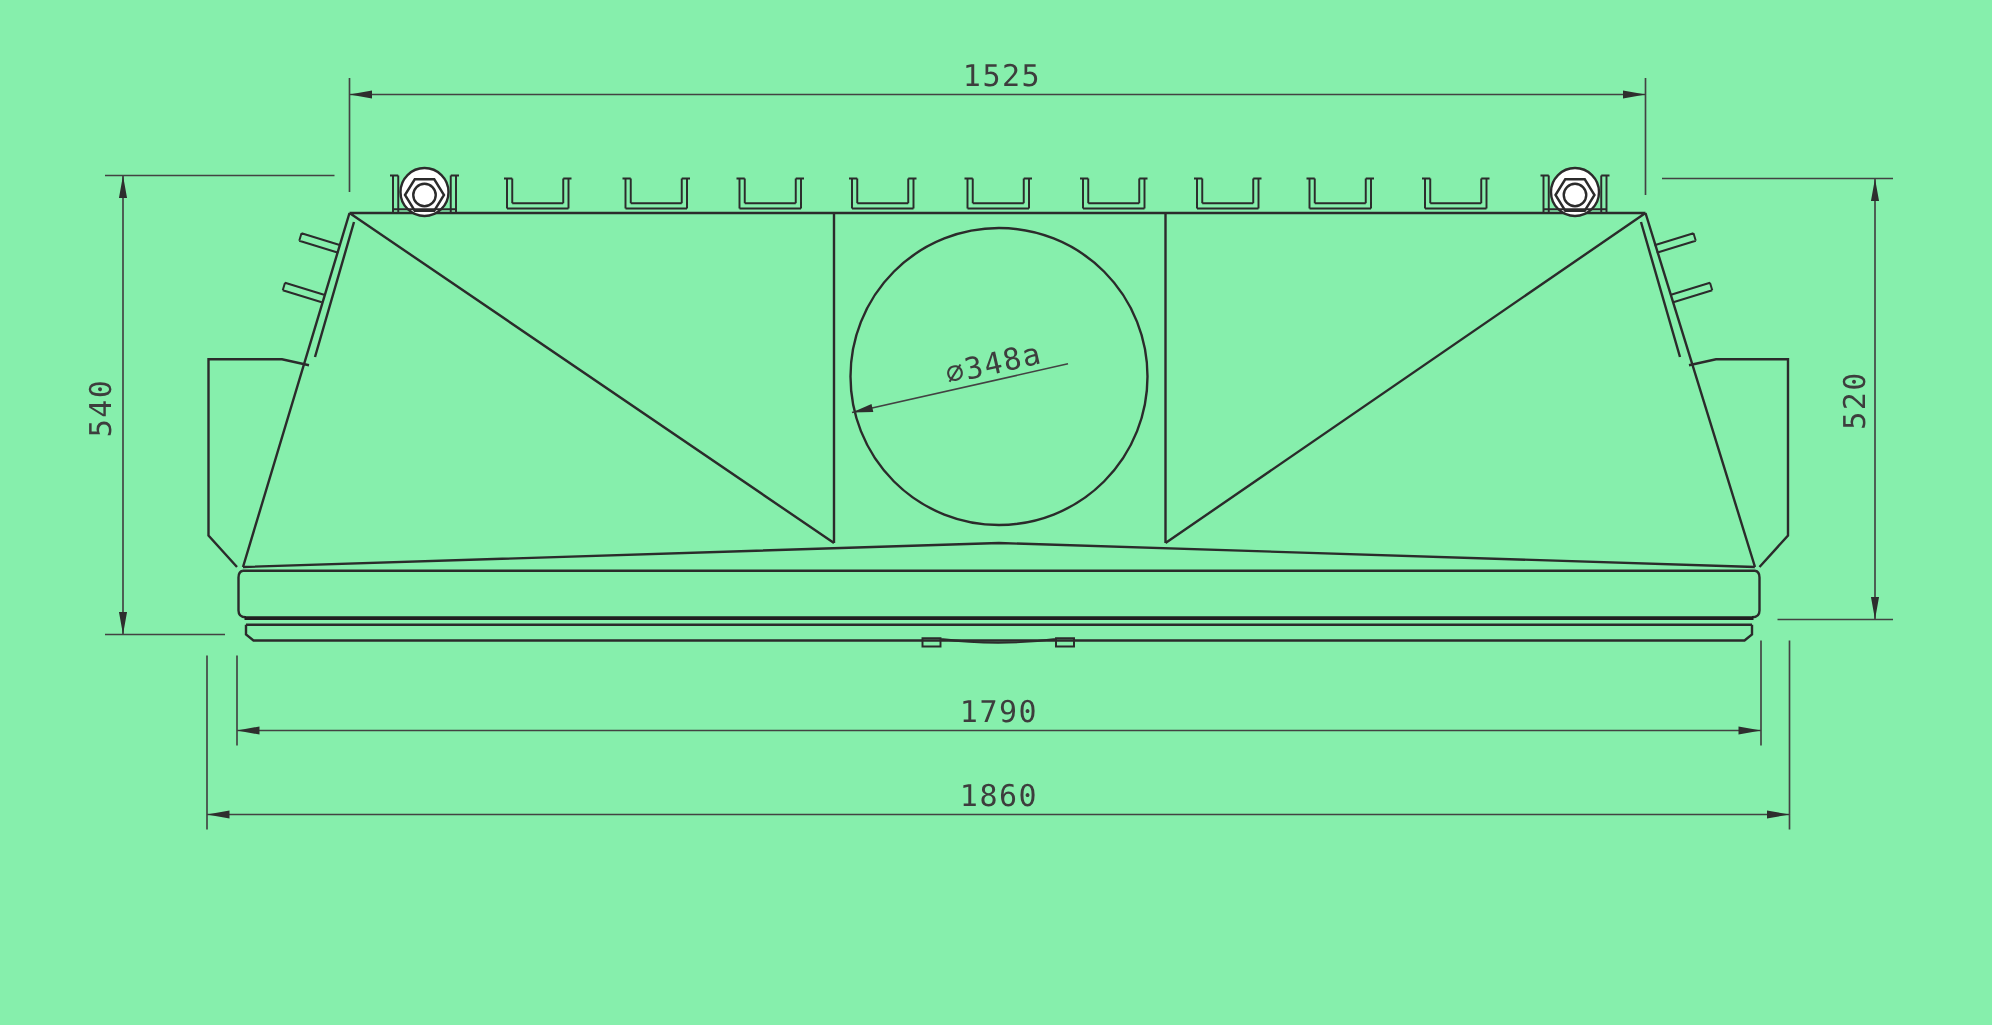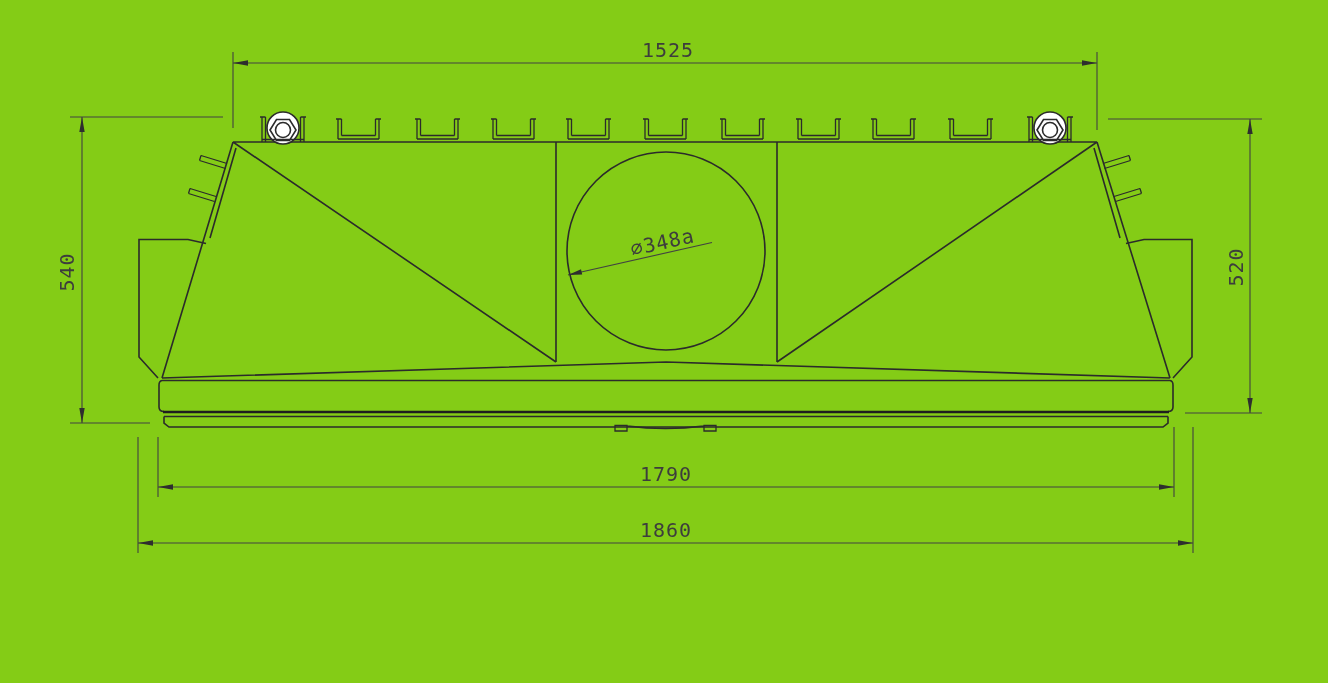--- a/index.html
+++ b/index.html
@@ -1,16 +1,16 @@
 <!DOCTYPE html>
 <html><head>
 <meta charset="utf-8">
 <style>
   html,body{margin:0;padding:0;background:#ffffff;}
-  .canvas{position:relative;width:1328px;height:683px;background:#84cc16;overflow:hidden;
+  .canvas{position:relative;width:1328px;height:683px;background:#86efac;overflow:hidden;
           font-family:"DejaVu Sans Mono","DejaVu Sans",monospace;}
   svg{display:block;}
   .ol   {fill:none;stroke:#2b2b2b;stroke-width:1.6;stroke-linecap:butt;stroke-linejoin:miter;}
   .thin {fill:none;stroke:#2b2b2b;stroke-width:1.3;}
   .thick{fill:none;stroke:#1f1f1f;stroke-width:2.5;}
   .dim  {fill:none;stroke:#424242;stroke-width:1.1;}
   .arr  {fill:#2e2e2e;stroke:none;}
   .white{fill:#ffffff;}
   .dimtext{font-family:"DejaVu Sans Mono","DejaVu Sans",monospace;font-size:20px;fill:#3d3d3d;
            letter-spacing:1px;text-anchor:middle;}

